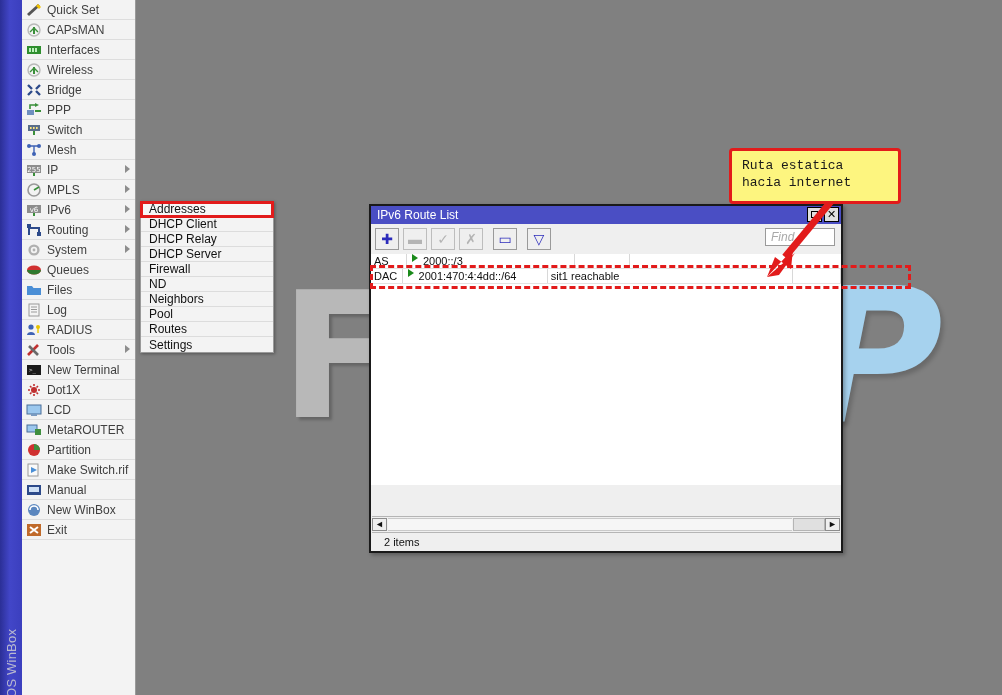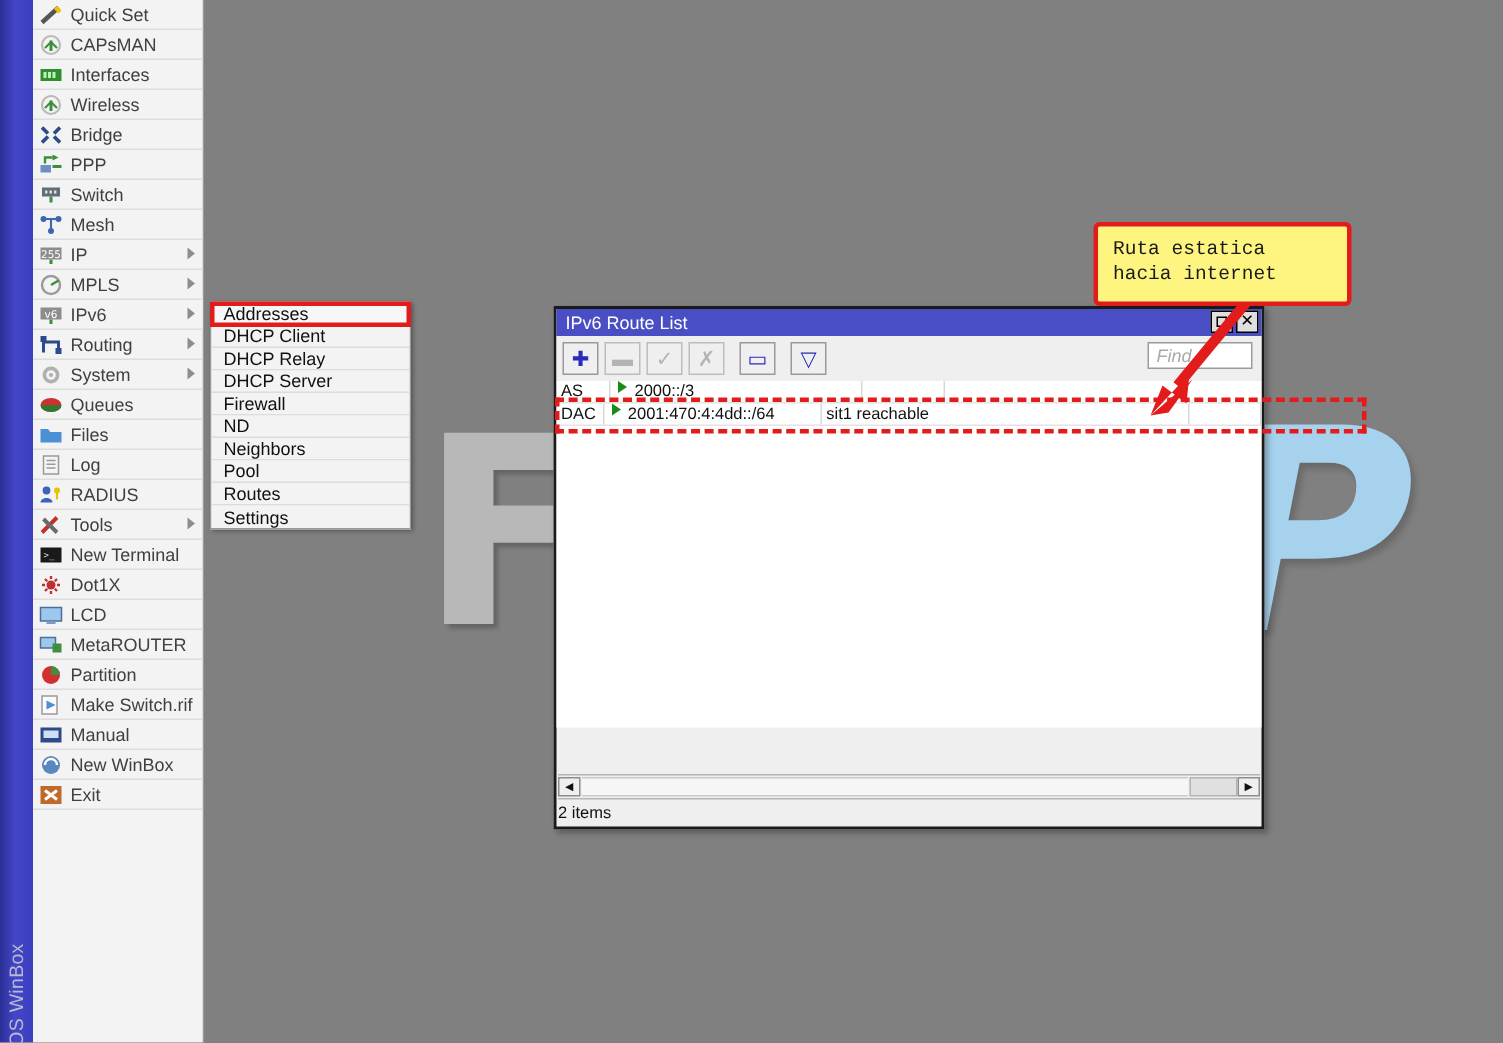--- a/index.html
+++ b/index.html
@@ -294,21 +294,21 @@
     flex: 0 0 32px;
   }
   #statusbar {
     position: absolute; left: 1px; right: 1px; bottom: 1px;
     height: 18px;
     background: #efefef;
     border-top: 1px solid #b5b5b5;
     font-size: 11px;
     color: #111;
     display: flex; align-items: center;
-    padding-left: 0;
+    padding-left: 12px;
   }
 
   
   #row-highlight {
     position: absolute;
     left: 370px; top: 265px;
     width: 541px; height: 24px;
     border: 3px dashed #e21b1b;
     z-index: 15;
     pointer-events: none;

